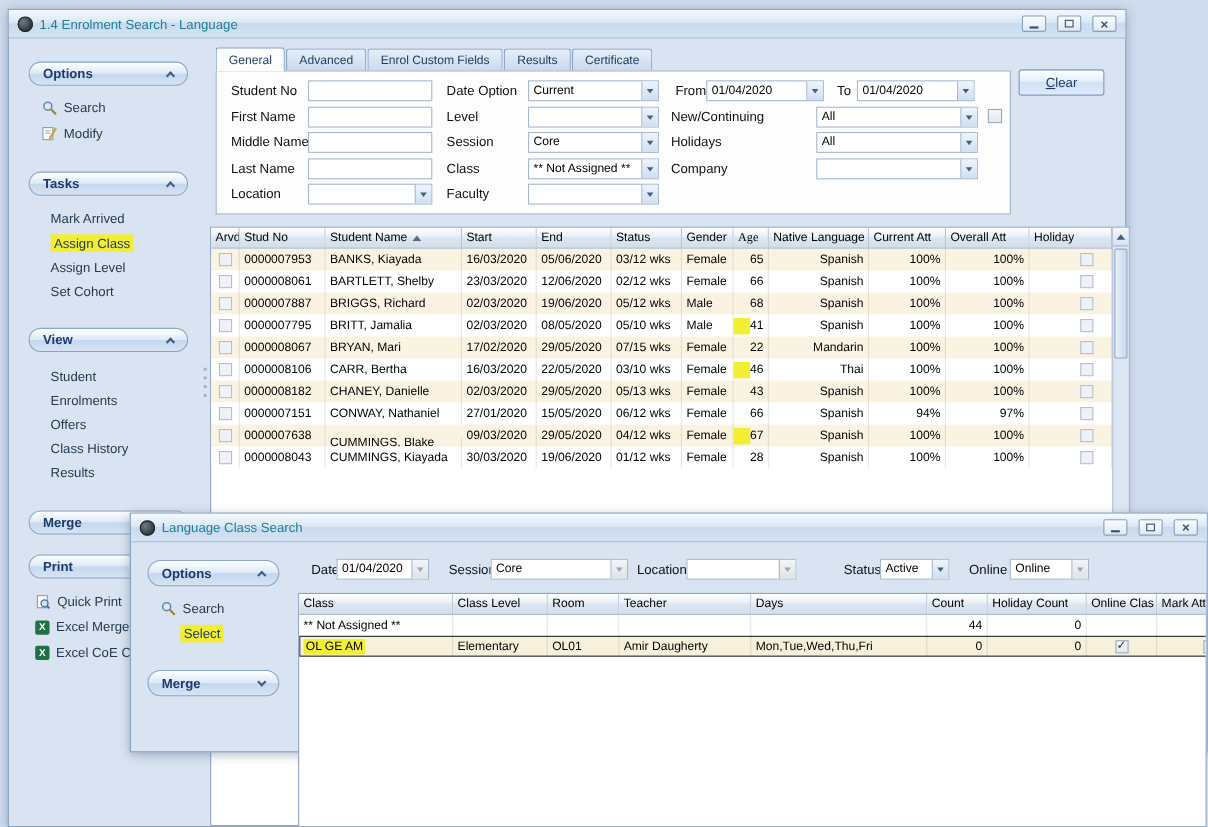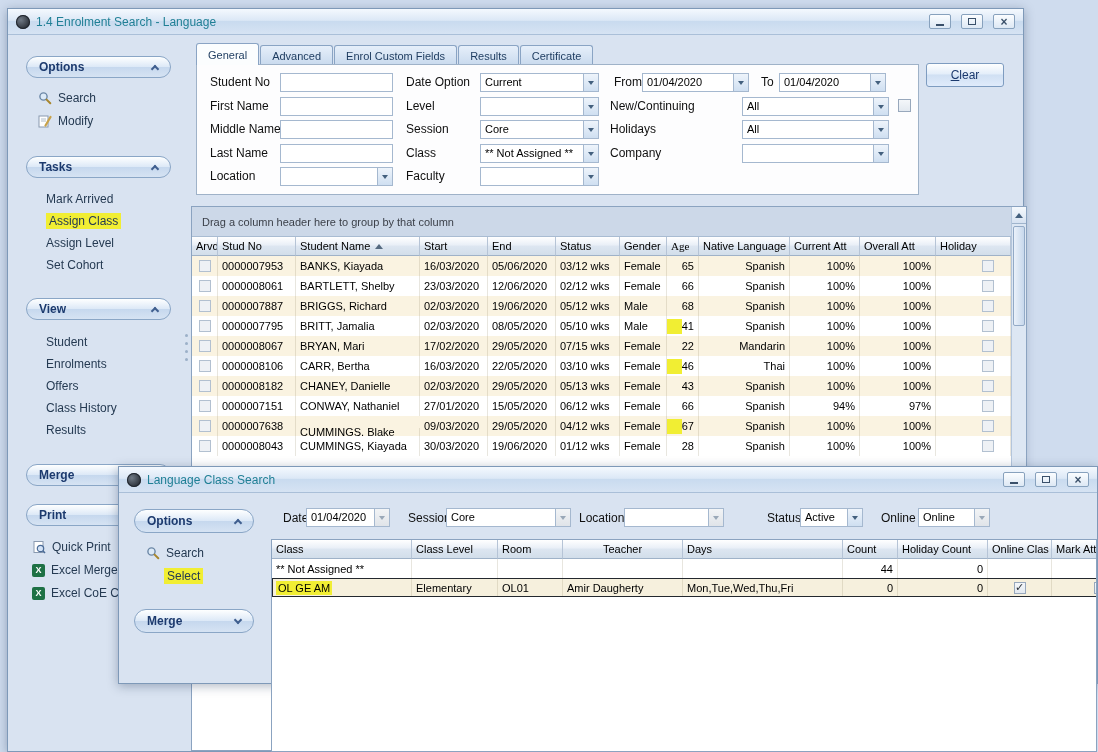--- a/index.html
+++ b/index.html
@@ -33,21 +33,21 @@
           margin-left:auto; }
   .chev.up { transform:rotate(-135deg); margin-top:4px; }
   .chev.down { transform:rotate(45deg); margin-bottom:3px; }
   .nav-item { position:absolute; height:16px; font-size:12px; color:#253a52;
               display:flex; align-items:center; gap:6px; cursor:pointer; white-space:nowrap; }
   .nav-item .hl, .hl-bg { background:#f1ee33; padding:1px 3px; }
   .excel-ic { display:inline-block; width:13px; height:13px; background:#1e7145; color:#fff;
               font-size:9px; font-weight:bold; text-align:center; line-height:13px; border-radius:2px; }
 
   
-  .tabstrip { position:absolute; display:flex; align-items:flex-end; height:22px; }
+  .tabstrip { position:absolute; display:flex; align-items:center; height:22px; }
   .tab { height:20px; padding:0 11px; font-size:11px; color:#1c3a5e; display:flex; align-items:center;
          background:linear-gradient(#e6effa,#c9daee); border:1px solid #8aa4c4; border-bottom:none;
          border-radius:3px 3px 0 0; margin-right:1px; cursor:pointer; }
   .tab.active { height:22px; background:#fbfdfe; position:relative; z-index:3; font-color:#000; }
   .form-panel { position:absolute; background:#fdfdfe; border:1px solid #9fb2c8; z-index:2; }
   .field-label { position:absolute; font-size:12px; color:#101010; white-space:nowrap; }
   .tbox { position:absolute; height:19px; background:#fff; border:1px solid #a5b8cf; }
   .combo { position:absolute; height:19px; background:#fff; border:1px solid #a5b8cf;
            display:flex; align-items:stretch; }
   .combo .val { flex:1; font-size:11px; padding:2px 4px; color:#000; white-space:nowrap; overflow:hidden; }
@@ -315,23 +315,20 @@
       <span class="arrow-btn">
           <span class="arrow-glyph"></span>
         </span>
     </div>
   </div>
 
   <div class="btn" style="left:918px;top:54px;width:78px;height:24px;line-height:22px">Clear</div>
 
   <div class="grid" style="left:183px;top:197px;width:836px;height:545px">
     <div style="position:absolute;left:0;top:0;width:819px;">
-      <div class="groupby">
-        <span>Drag a column header here to group by that column</span>
-      </div>
       <div class="gheader" id="main-grid-header">
           <div class="gh-cell" style="width: 26px;">
             <span>Arvd</span>
           </div>
           <div class="gh-cell" style="width: 78px;">
             <span>Stud No</span>
           </div>
           <div class="gh-cell" style="width: 124px;">
             <span>Student Name</span>
             <span class="sort-ic"></span>
@@ -835,21 +832,21 @@
     <div class="gheader" id="class-grid-header" style="width:876px">
         <div class="gh-cell" style="width: 140px;">
           <span>Class</span>
         </div>
         <div class="gh-cell" style="width: 86px;">
           <span>Class Level</span>
         </div>
         <div class="gh-cell" style="width: 65px;">
           <span>Room</span>
         </div>
-        <div class="gh-cell" style="width: 120px; justify-content: center;">
+        <div class="gh-cell" style="width: 120px;">
           <span>Teacher</span>
         </div>
         <div class="gh-cell" style="width: 160px;">
           <span>Days</span>
         </div>
         <div class="gh-cell" style="width: 55px;">
           <span>Count</span>
         </div>
         <div class="gh-cell" style="width: 90px;">
           <span>Holiday Count</span>

